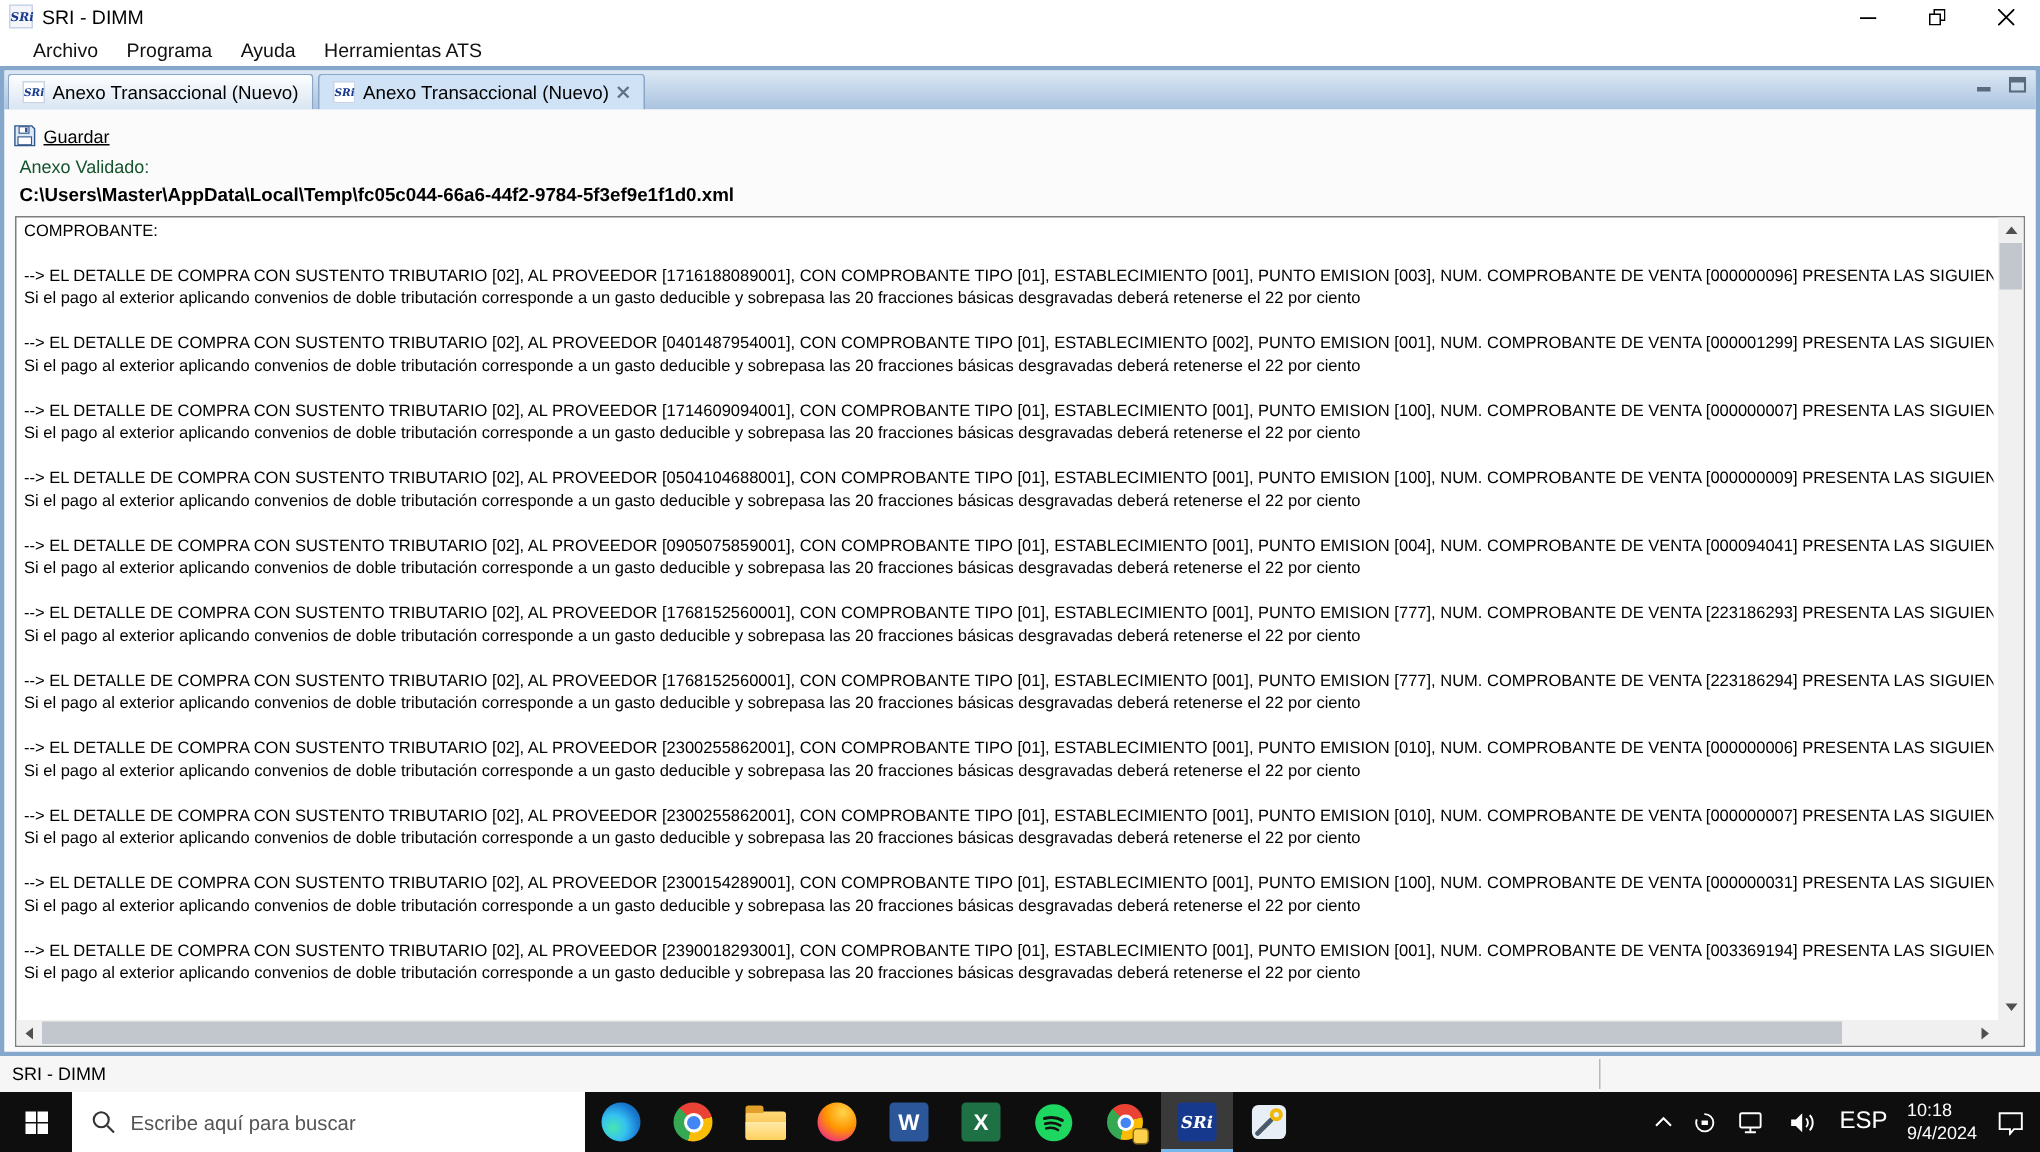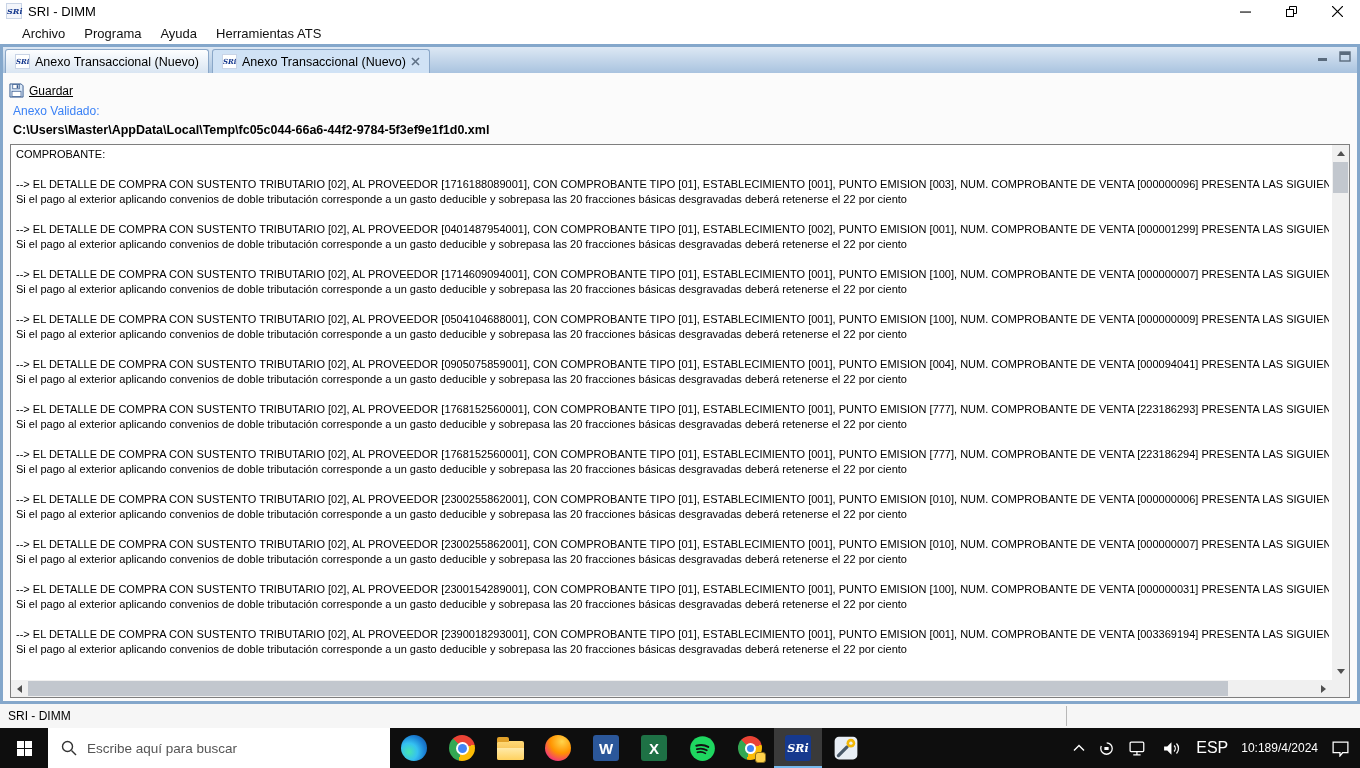--- a/index.html
+++ b/index.html
@@ -33,21 +33,21 @@
   .mini-logo{width:15px;height:15px;background:#fff;border:1px solid #c9d4e6;color:#16398e;
              font-family:"DejaVu Serif",serif;font-style:italic;font-weight:bold;font-size:7px;
              line-height:13px;text-align:center;flex:0 0 auto;}
   .view-ctrls{position:absolute;right:5px;top:4px;display:flex;gap:9px;align-items:center;}
 
   
   .editor{position:absolute;top:26px;left:0;right:0;bottom:0;background:#fbfbfb;}
   .toolbar{height:25px;display:flex;align-items:flex-end;padding-left:6px;text-decoration:underline;}
   .save-btn{display:flex;align-items:center;gap:5px;font-size:12px;background:transparent;
             border:none;font-family:inherit;color:#000;}
-  .lbl{margin:6px 0 0 10px;font-size:12px;color:#3b82f6;}
+  .lbl{margin:6px 0 0 10px;font-size:12px;color:#14532d;}
   .path{margin:5px 0 0 10px;font-size:12.5px;font-weight:bold;color:#000;}
 
   .textbox{position:absolute;top:71px;left:7px;right:7px;bottom:3px;border:1px solid #7e7e7e;
            background:#fff;}
   .text-content{position:absolute;top:2px;left:5px;right:20px;bottom:19px;overflow:hidden;
                 font-size:11px;line-height:15px;white-space:nowrap;color:#000;}
   .wblock{margin-top:15px;}
 
   
   .vscroll{position:absolute;top:0;right:0;bottom:17px;width:17px;background:#f0f0f0;}
@@ -103,21 +103,21 @@
   .office-sq{width:26px;height:26px;border-radius:3px;color:#fff;font-weight:bold;font-size:15px;
              display:flex;align-items:center;justify-content:center;}
   .word-sq{background:#2b579a;}
   .excel-sq{background:#1e7145;}
   .sri-sq{width:26px;height:26px;border-radius:3px;background:#16398e;color:#fff;
           font-family:"DejaVu Serif",serif;font-style:italic;font-weight:bold;font-size:11px;
           display:flex;align-items:center;justify-content:center;}
 
   .tray{margin-left:auto;display:flex;align-items:center;gap:13px;padding-right:10px;}
   .tray-lang{font-size:16px;}
-  .clock{display:flex;flex-direction:row;align-items:flex-start;font-size:12px;line-height:15px;}
+  .clock{display:flex;flex-direction:column;align-items:flex-start;font-size:12px;line-height:15px;}
 </style>
 </head>
 <body>
 
 <div class="titlebar">
   <span class="app-ico">SRi</span>
   <span class="title-text">SRI - DIMM</span>
   <div class="win-btns">
     <div class="win-btn">
       <svg width="11" height="11" viewBox="0 0 10 10">

